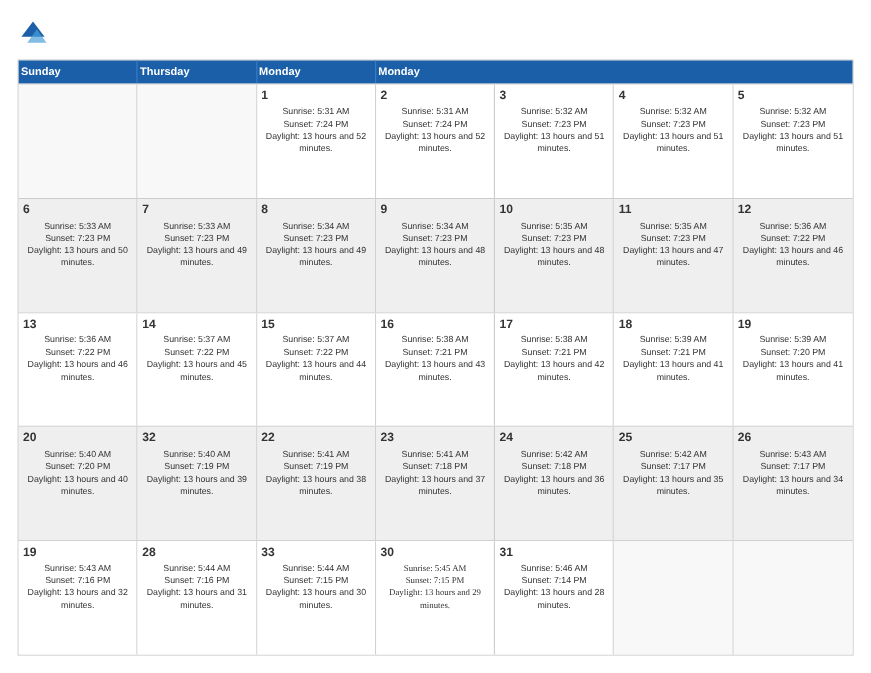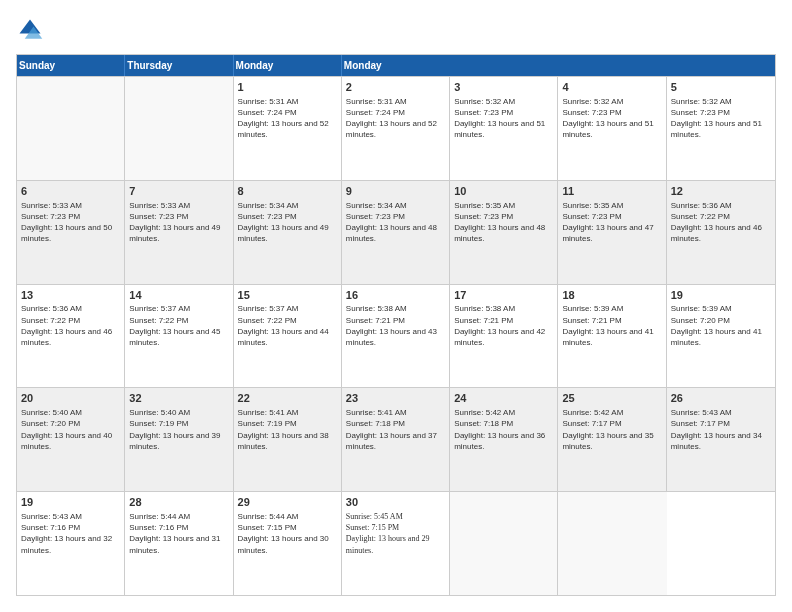--- a/index.html
+++ b/index.html
@@ -100,20 +100,21 @@
     .day-num {
       font-size: 11px;
       font-weight: bold;
       display: block;
       margin-bottom: 1px;
     }
     .cell-content {
       font-size: 8px;
       line-height: 1.4;
       color: #333;
+      text-align: center;
     }
     .alt-row .cal-cell {
       background: #efefef;
     }
   </style>
 </head>
 <body>
 
 <div class="page">
   <div class="header">
@@ -314,29 +315,35 @@
 Sunset: 7:16 PM
 Daylight: 13 hours and 32 minutes.</div>
           </div>
           <div class="cal-cell">
             <span class="day-num">28</span>
             <div class="cell-content" style="white-space: pre-line;">Sunrise: 5:44 AM
 Sunset: 7:16 PM
 Daylight: 13 hours and 31 minutes.</div>
           </div>
           <div class="cal-cell">
-            <span class="day-num">29</span>
+            <span class="day-num">33</span>
             <div class="cell-content" style="white-space: pre-line;">Sunrise: 5:44 AM
 Sunset: 7:15 PM
 Daylight: 13 hours and 30 minutes.</div>
           </div>
           <div class="cal-cell">
             <span class="day-num">30</span>
             <div class="cell-content" style="white-space: pre-line; font-family: Liberation Serif, serif;">Sunrise: 5:45 AM
 Sunset: 7:15 PM
 Daylight: 13 hours and 29 minutes.</div>
+          </div>
+          <div class="cal-cell">
+            <span class="day-num">31</span>
+            <div class="cell-content" style="white-space: pre-line;">Sunrise: 5:46 AM
+Sunset: 7:14 PM
+Daylight: 13 hours and 28 minutes.</div>
           </div>
           <div class="cal-cell empty"></div>
           <div class="cal-cell empty"></div>
         </div>
       </div>
   </div>
 </div>
 
 </body></html>

